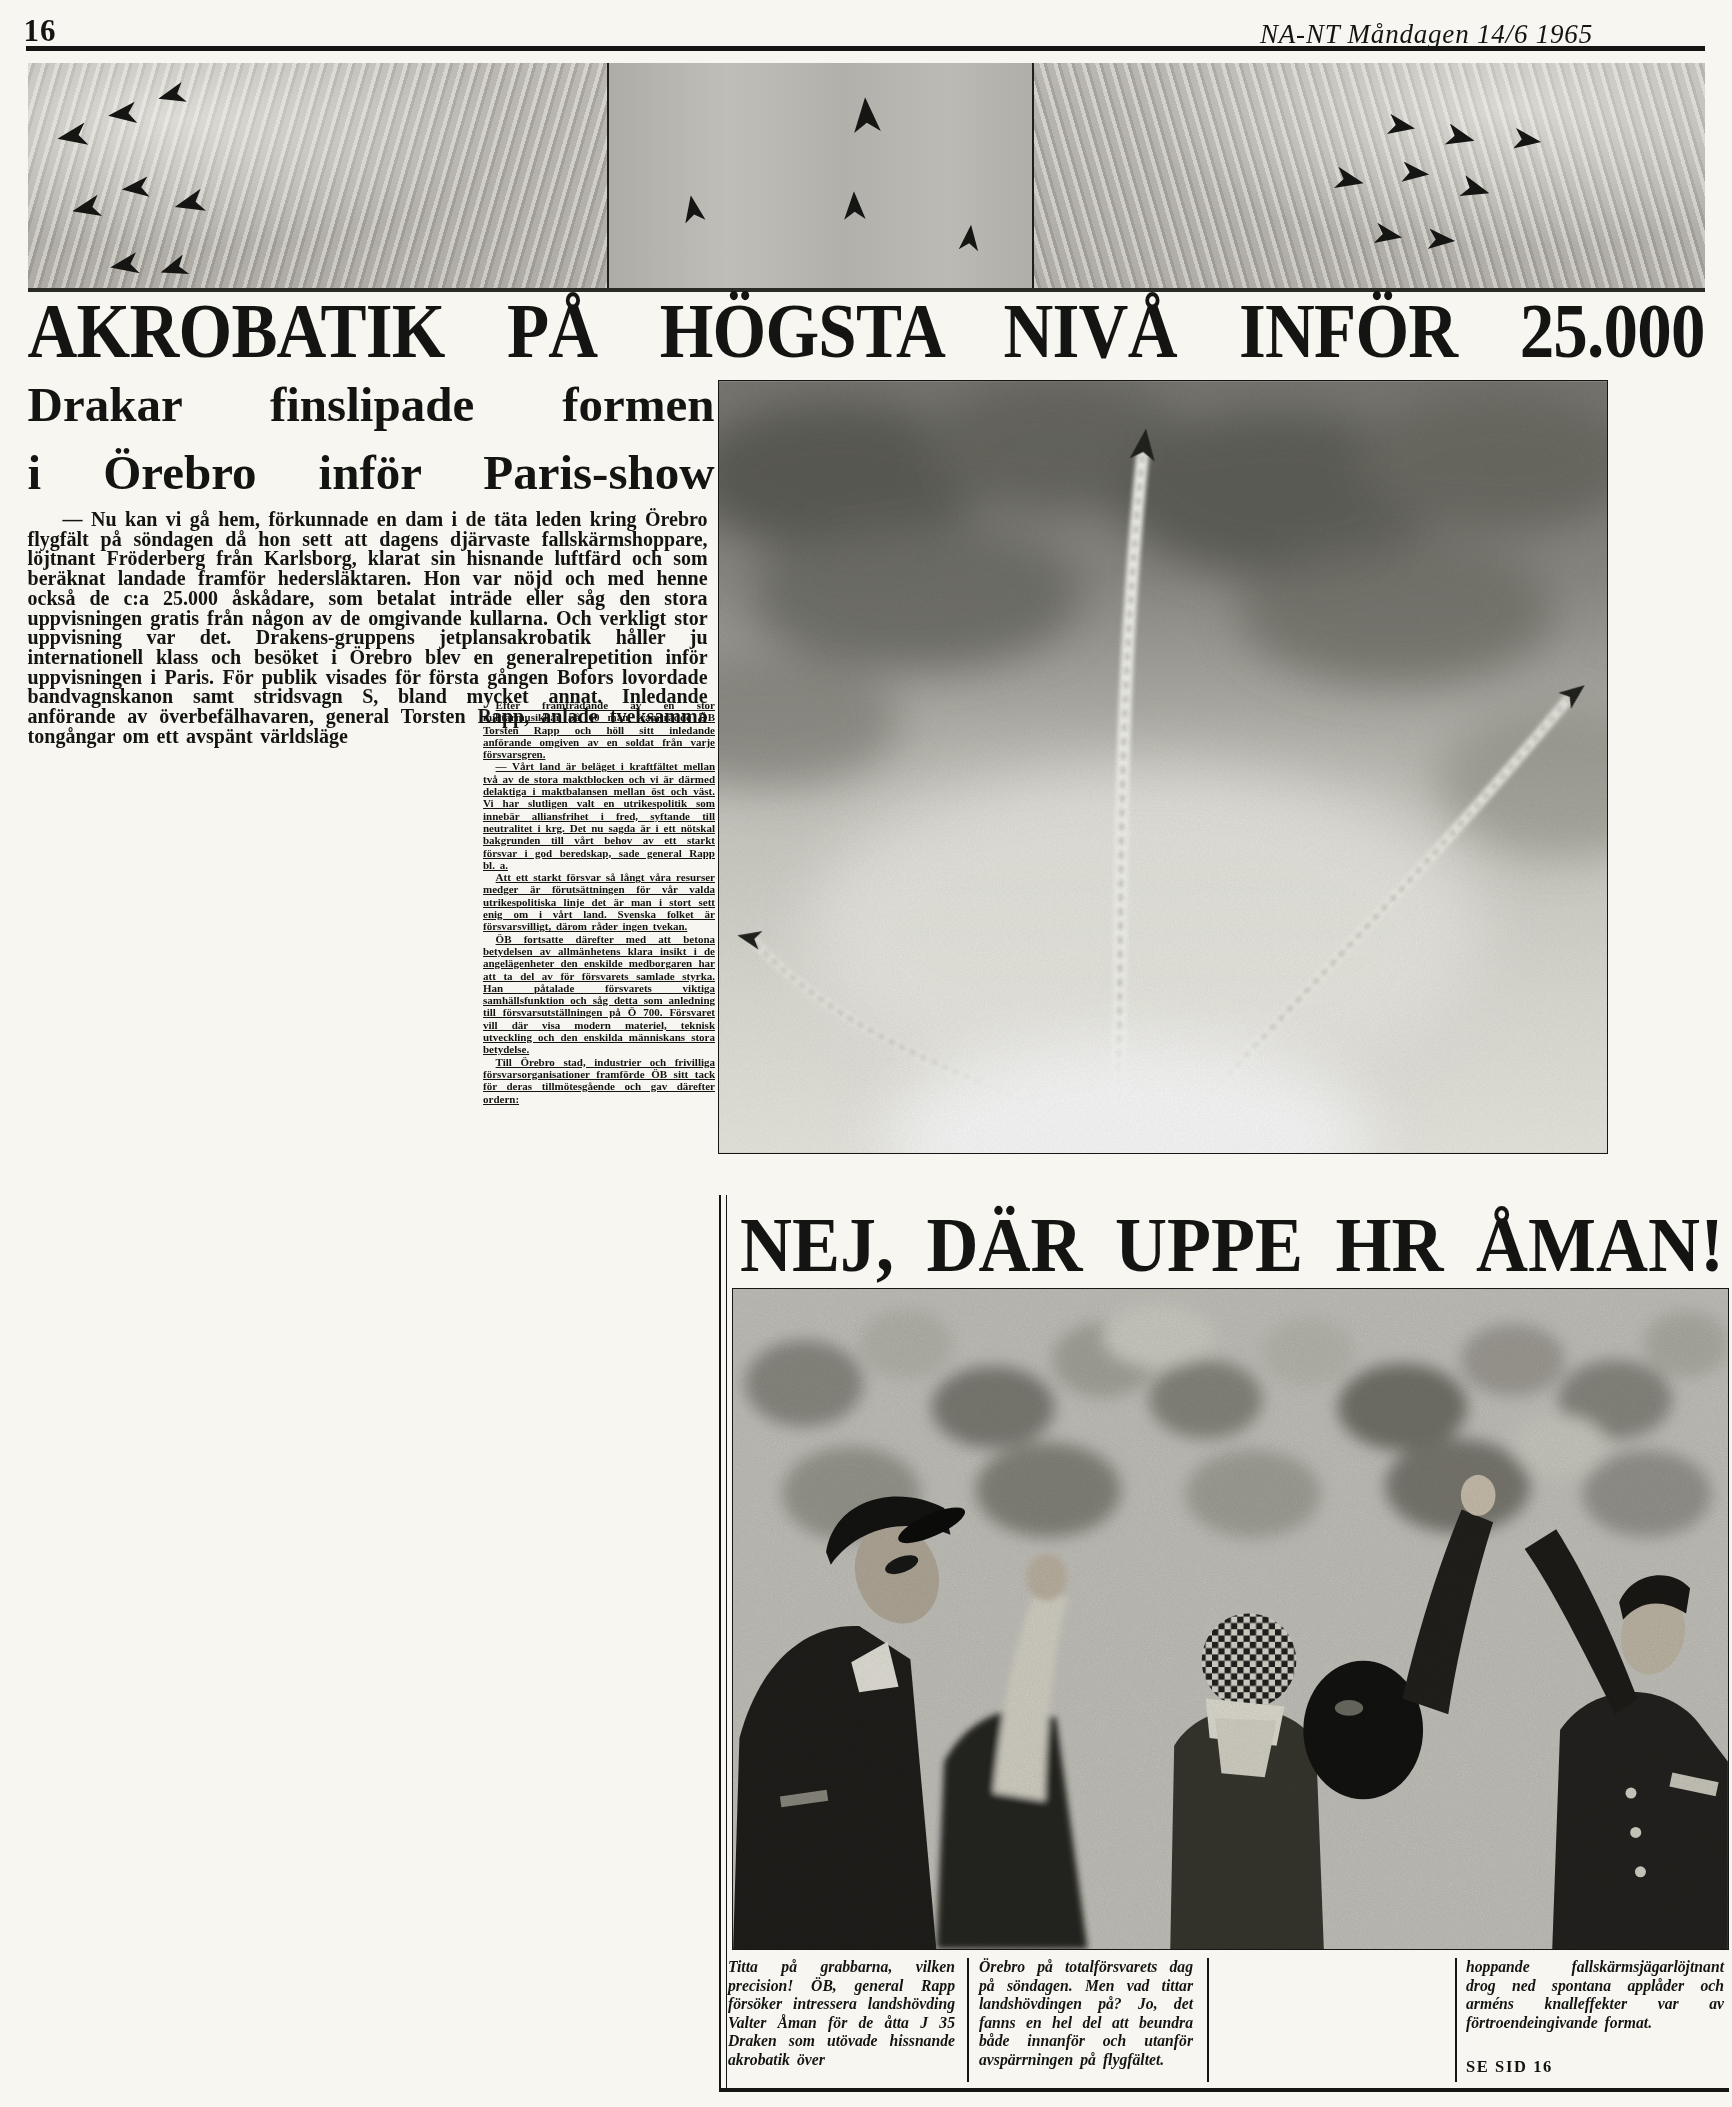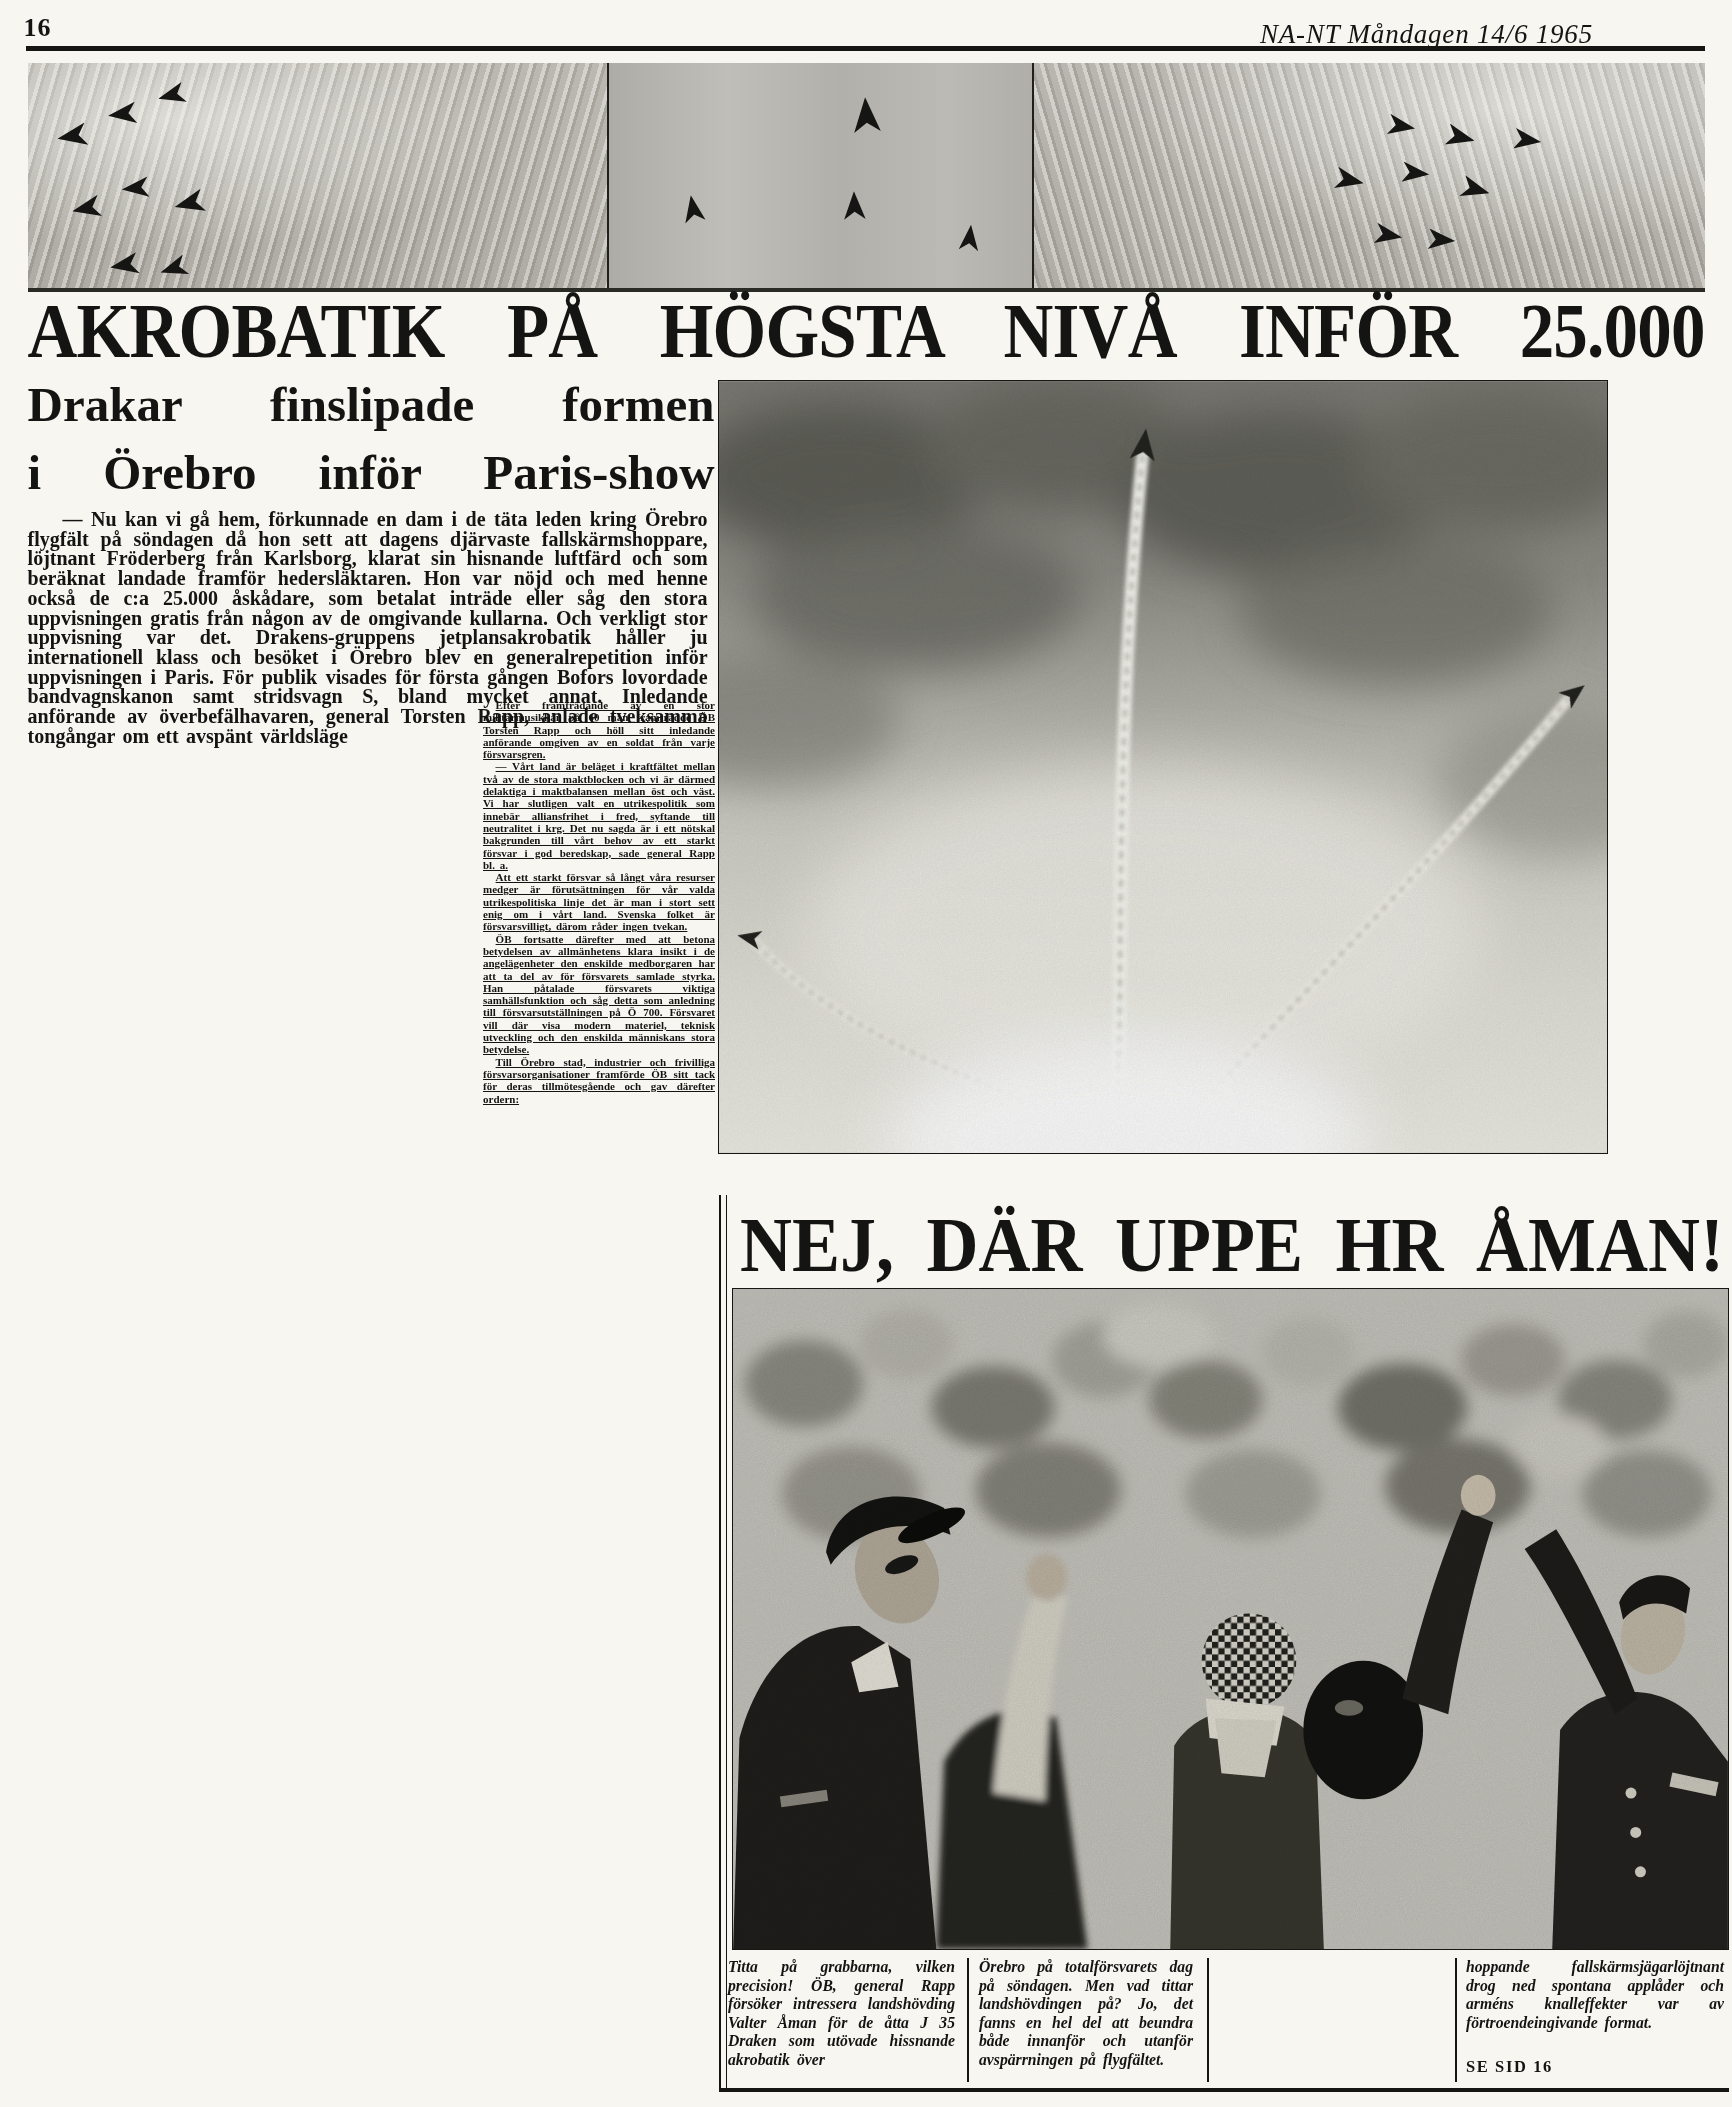--- a/index.html
+++ b/index.html
@@ -4,21 +4,21 @@
 <style>
   html,body{margin:0;padding:0;background:#e9e8e3;}
   #page{
     position:relative;width:1732px;height:2108px;margin:0 auto;
     background:#f7f6f1;overflow:hidden;color:#141413;
     font-family:"Liberation Serif","DejaVu Serif",serif;
   }
   .abs{position:absolute;}
 
   
-  #page-number{left:23.6px;top:12.6px;font-size:26px;font-weight:bold;letter-spacing:0.8px;}
+  #page-number{left:23.6px;top:12.6px;font-size:31px;font-weight:bold;letter-spacing:0.8px;}
   #masthead{left:1260px;top:19px;font-size:27px;font-weight:normal;font-style:italic;letter-spacing:0.8px;}
   #header-rule{left:26px;top:46px;width:1679px;height:4.7px;background:#151513;}
 
   
   #top-strip{left:27.6px;top:63px;width:1677px;height:225px;overflow:hidden;border-bottom:4.7px solid #2b2b25;}
   .strip-panel{position:absolute;top:0;height:100%;}
   #strip-left{left:0;width:579px;
     background:
       radial-gradient(ellipse at 25% 25%, rgba(250,250,246,.55), transparent 55%),
       repeating-linear-gradient(106deg, rgba(248,247,242,.45) 0 3.9px, rgba(138,136,128,.32) 3.9px 7px, rgba(196,194,186,.28) 7px 13.4px),

